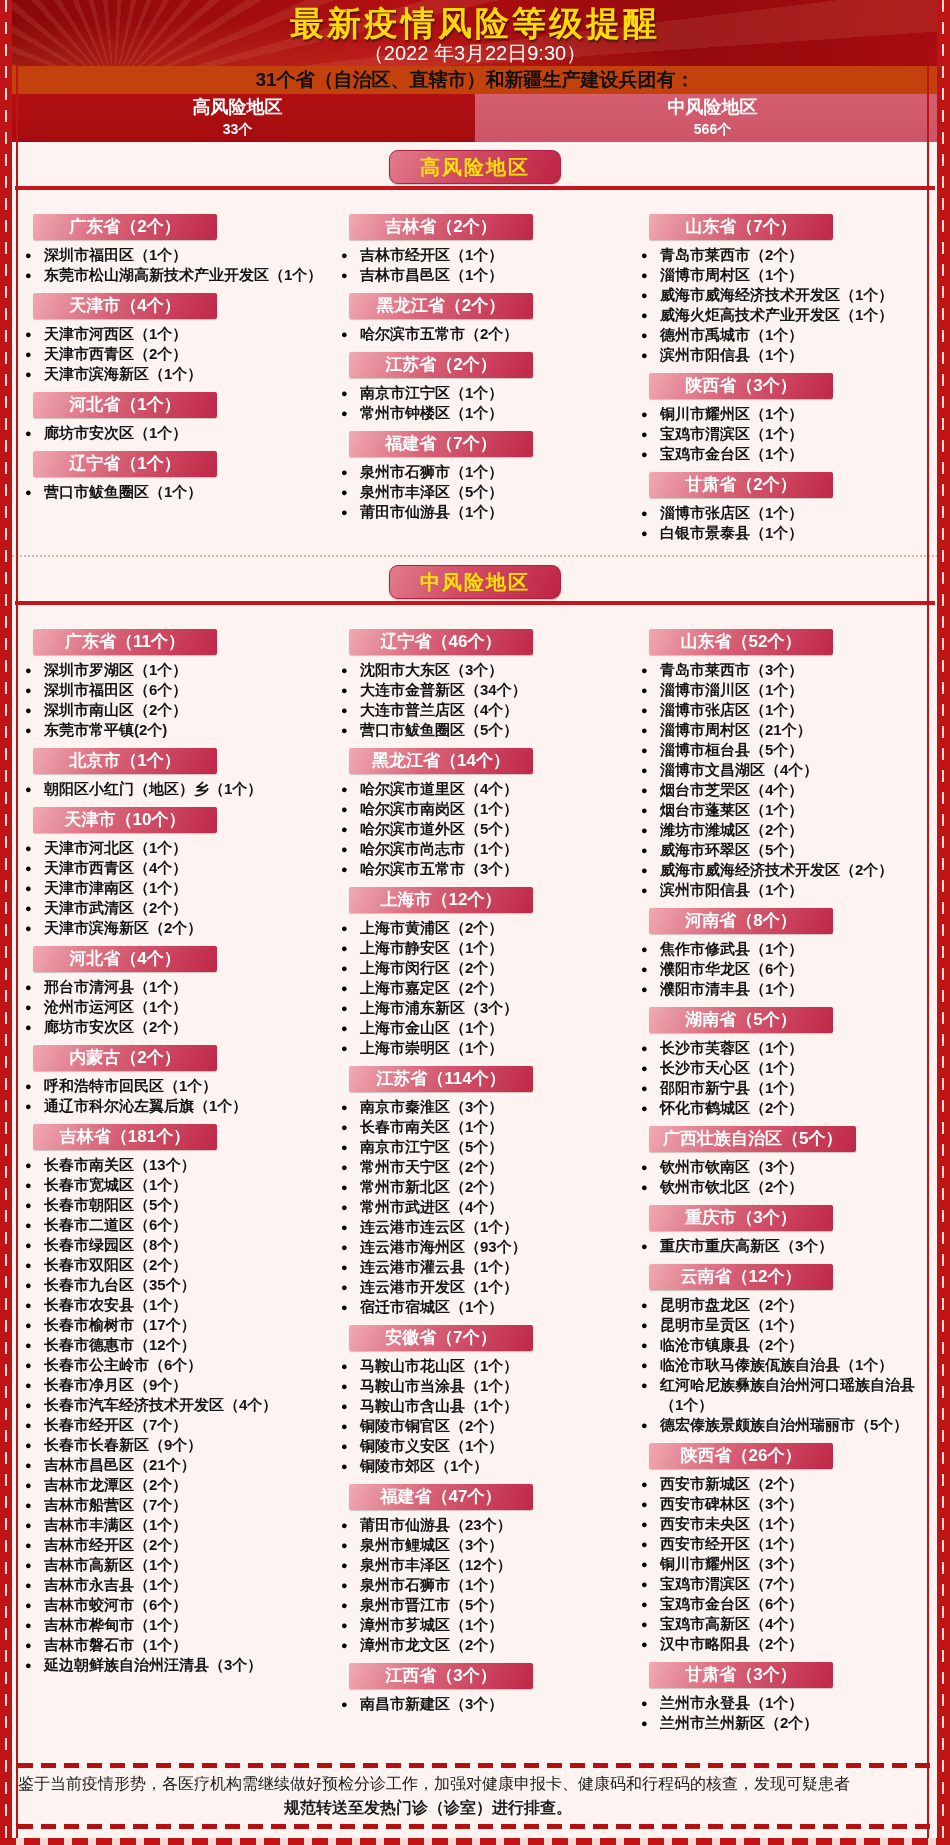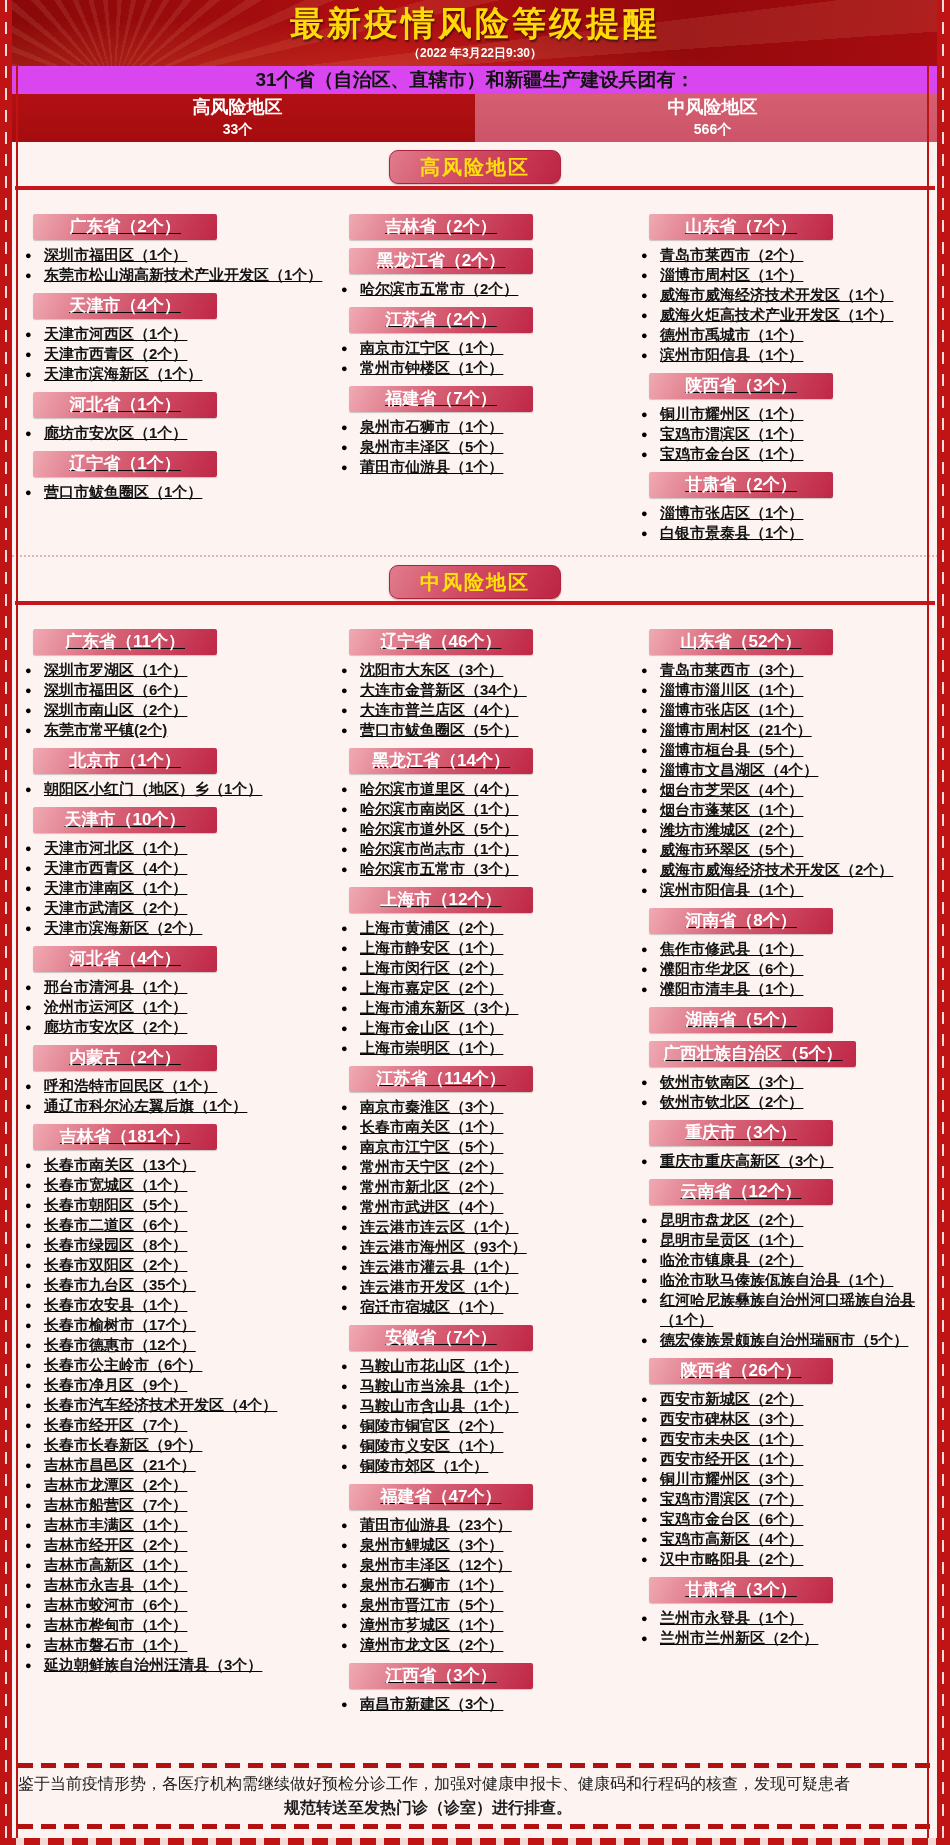--- a/index.html
+++ b/index.html
@@ -18,45 +18,45 @@
     background:repeating-linear-gradient(90deg,#c01414 0 16px,#f3d9d4 16px 24px);}
 
   
   .header{position:relative;height:66px;z-index:1;text-align:center;
     background:
       radial-gradient(ellipse at 18% 130%, rgba(255,120,70,.28), transparent 55%),
       repeating-conic-gradient(from 245deg at 12% 135%, rgba(255,200,160,.10) 0 3deg, rgba(0,0,0,0) 3deg 9deg),
       linear-gradient(100deg,#870809,#b30f12 42%,#93090c 72%,#a80d11);}
   .title{padding-top:3px;font-size:34px;line-height:40px;font-weight:bold;color:#ffd908;letter-spacing:3px;
     text-shadow:1px 2px 2px rgba(0,0,0,.55);}
-  .date{font-size:12px;line-height:20px;font-weight:bold;color:#ffffff;}
-
-  
-  .subtitle{background:#d946ef;color:#111;font-weight:bold;font-size:19px;line-height:28px;text-align:center;}
+  .date{font-size:20px;line-height:20px;font-weight:normal;color:#ffffff;}
+
+  
+  .subtitle{background:#c2410c;color:#111;font-weight:bold;font-size:19px;line-height:28px;text-align:center;}
 
   
   .banner{display:flex;height:48px;z-index:1;}
   .banner>div{width:50%;color:#fff;text-align:center;padding-top:3px;box-sizing:border-box;}
   .banner .high{background:linear-gradient(180deg,#b21013,#a50c0f);}
   .banner .medium{background:linear-gradient(180deg,#d45f70,#cd5468);}
   .banner .b-label{font-size:18px;line-height:21px;font-weight:bold;}
   .banner .b-count{font-size:14px;line-height:23px;font-weight:bold;}
 
   
   #sections{flex:0 0 auto;}
   .section + .section{border-top:2px dotted #e2b3b0;margin-top:4px;}
   .section-head{position:relative;height:50px;}
   .section-line{position:absolute;left:15px;right:15px;top:36px;height:4px;background:#c4161c;}
   .section-pill{position:relative;z-index:2;display:table;margin:8px auto 0;
     background:linear-gradient(120deg,#e07d8d,#d14a62 45%,#bd2444);
     border:1px solid #b02040;border-radius:9px;padding:4px 30px;
     color:#ffe10a;font-size:20px;line-height:24px;font-weight:bold;letter-spacing:2px;
     box-shadow:0 1px 2px rgba(0,0,0,.25);}
   .cols{display:flex;padding:6px 18px 4px 20px;}
-  .col{box-sizing:border-box;text-decoration:underline;}
+  .col{box-sizing:border-box;}
   .col.c1{width:316px;}
   .col.c2{width:300px;}
   .col.c3{flex:1;}
   .badge{display:table;min-width:156px;margin:8px 0 5px 13px;padding:2px 14px;
     background:linear-gradient(115deg,#f0aab3 0%,#d65f74 45%,#bf2746 100%);
     color:#ffffff;font-size:17px;line-height:22px;font-weight:bold;text-align:center;
     border-radius:2px;box-shadow:0 1px 1px rgba(0,0,0,.2);}
   ul.items{list-style:none;margin:0 0 4px 0;padding:0;}
   li.item{position:relative;padding-left:24px;font-size:15px;line-height:20px;font-weight:600;color:#141414;}
   li.item::before{content:"●";position:absolute;left:5px;top:0;font-size:11px;color:#000;}
@@ -120,20 +120,24 @@
             <ul class="items">
               <li class="item">廊坊市安次区（1个）</li>
             </ul>
             <div class="badge">辽宁省（1个）</div>
             <ul class="items">
               <li class="item">营口市鲅鱼圈区（1个）</li>
             </ul>
           </div>
           <div class="col c2">
             <div class="badge">吉林省（2个）</div>
+            <ul class="items">
+              <li class="item">吉林市经开区（1个）</li>
+              <li class="item">吉林市昌邑区（1个）</li>
+            </ul>
             <div class="badge">黑龙江省（2个）</div>
             <ul class="items">
               <li class="item">哈尔滨市五常市（2个）</li>
             </ul>
             <div class="badge">江苏省（2个）</div>
             <ul class="items">
               <li class="item">南京市江宁区（1个）</li>
               <li class="item">常州市钟楼区（1个）</li>
             </ul>
             <div class="badge">福建省（7个）</div>
@@ -314,20 +318,26 @@
               <li class="item">威海市威海经济技术开发区（2个）</li>
               <li class="item">滨州市阳信县（1个）</li>
             </ul>
             <div class="badge">河南省（8个）</div>
             <ul class="items">
               <li class="item">焦作市修武县（1个）</li>
               <li class="item">濮阳市华龙区（6个）</li>
               <li class="item">濮阳市清丰县（1个）</li>
             </ul>
             <div class="badge">湖南省（5个）</div>
+            <ul class="items">
+              <li class="item">长沙市芙蓉区（1个）</li>
+              <li class="item">长沙市天心区（1个）</li>
+              <li class="item">邵阳市新宁县（1个）</li>
+              <li class="item">怀化市鹤城区（2个）</li>
+            </ul>
             <div class="badge">广西壮族自治区（5个）</div>
             <ul class="items">
               <li class="item">钦州市钦南区（3个）</li>
               <li class="item">钦州市钦北区（2个）</li>
             </ul>
             <div class="badge">重庆市（3个）</div>
             <ul class="items">
               <li class="item">重庆市重庆高新区（3个）</li>
             </ul>
             <div class="badge">云南省（12个）</div>

